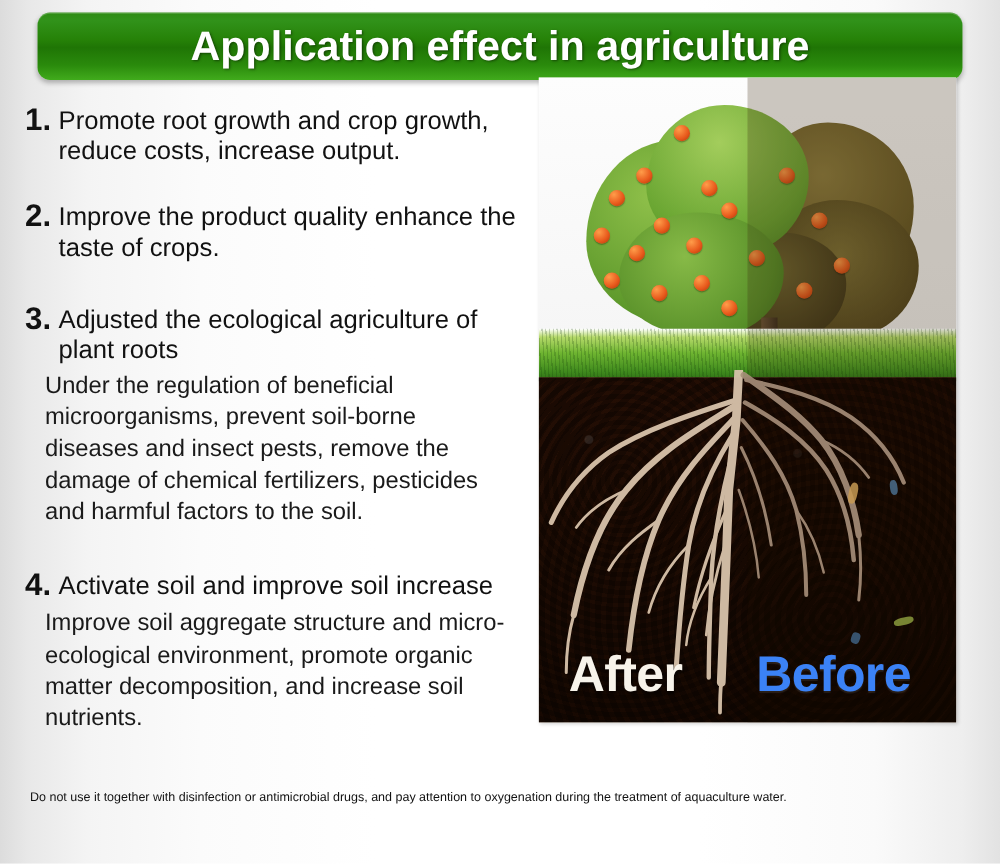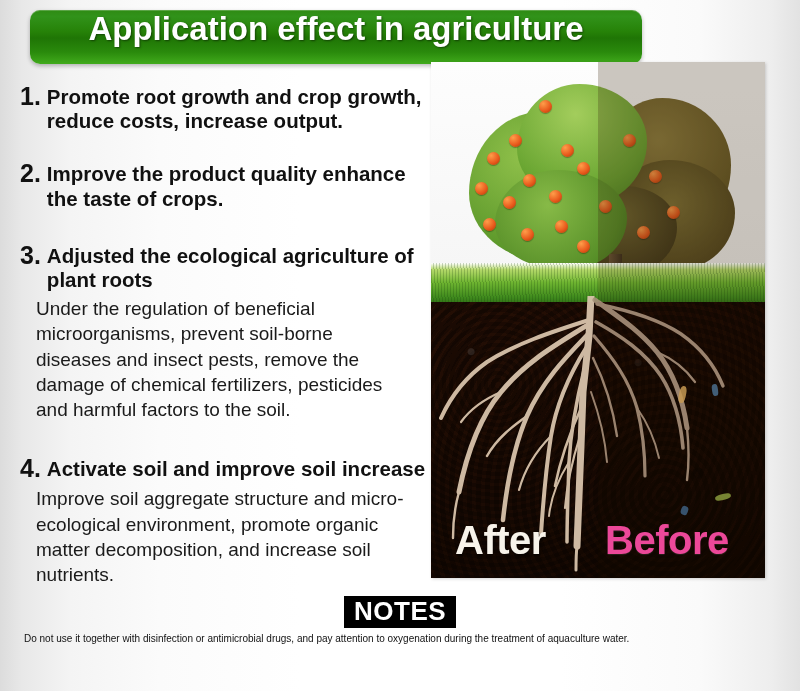--- a/index.html
+++ b/index.html
@@ -23,28 +23,29 @@
         #fbfbfb 160px, #ffffff 300px, #ffffff 560px,
         #fafafa 700px, #eeeeee 770px, #e2e2e2 800px);
     overflow: hidden;
   }
 
   
   #title-banner {
     position: absolute;
     left: 30px;
     top: 10px;
-    width: 612px;
+    width: 740px;
     height: 54px;
     border-radius: 10px;
     background: linear-gradient(to bottom,
         #2e8b13 0%, #31921a 12%, #268208 40%,
         #1f7505 52%, #2a8a0c 78%, #41ab1c 100%);
     box-shadow: 0 2px 4px rgba(0,0,0,0.28), inset 0 1px 0 rgba(255,255,255,0.22);
     display: flex;
+    align-items: center;
     justify-content: center;
   }
   #title-text {
     color: #ffffff;
     font-size: 33px;
     font-weight: bold;
     letter-spacing: 0px;
     text-shadow: 1px 1px 2px rgba(0,0,0,0.45);
     white-space: nowrap;
   }
@@ -65,21 +66,21 @@
   .point-num {
     font-size: 25px;
     font-weight: bold;
     color: #111111;
     line-height: 1.12;
     flex: 0 0 auto;
     padding-right: 6px;
   }
   .point-heading {
     font-size: 20.5px;
-    font-weight: bold;
+    font-weight: normal;
     color: #111111;
     line-height: 1.18;
     flex: 1 1 auto;
     padding-top: 3px;
   }
   .point-body {
     font-size: 19px;
     color: #1a1a1a;
     line-height: 1.33;
     margin: 4px 0 0 16px;
@@ -186,21 +187,21 @@
     letter-spacing: -0.5px;
     line-height: 1;
   }
   #label-after {
     left: 24px; bottom: 18px;
     color: #f7f3ea;
     text-shadow: 1px 2px 3px rgba(0,0,0,0.55);
   }
   #label-before {
     left: 174px; bottom: 18px;
-    color: #ec4899;
+    color: #3b82f6;
     text-shadow: 0 1px 1px rgba(255,255,255,0.10);
   }
   .bug {
     position: absolute;
     border-radius: 40%;
     opacity: 0.85;
   }
 
   
   #notes-badge {
@@ -342,18 +343,15 @@
 
     <div class="bug" style="left:248px; top:324px; width:7px; height:17px; background:#c89a52; transform:rotate(12deg);"></div>
     <div class="bug" style="left:281px; top:322px; width:6px; height:12px; background:#4a6d8c; transform:rotate(-8deg);"></div>
     <div class="bug" style="left:284px; top:432px; width:16px; height:6px; background:#8a9a3c; transform:rotate(-14deg);"></div>
     <div class="bug" style="left:250px; top:444px; width:7px; height:9px; background:#3e5f80; transform:rotate(18deg);"></div>
 
     <div id="label-after" class="fig-label">After</div>
     <div id="label-before" class="fig-label">Before</div>
   </div>
 
-  <div id="notes-badge">
-    <span id="notes-badge-text">NOTES</span>
-  </div>
   <div id="notes-body">Do not use it together with disinfection or antimicrobial drugs, and pay attention to oxygenation during the treatment of aquaculture water.</div>
 
 </div>
 
 </body></html>

